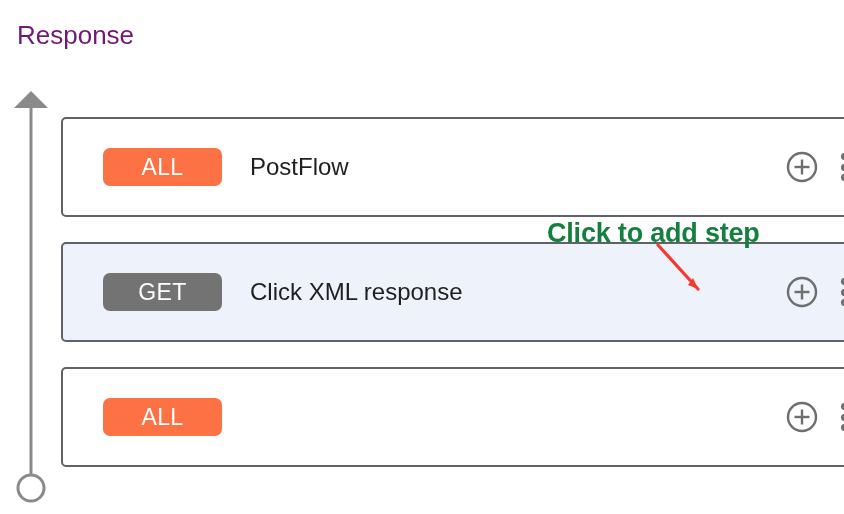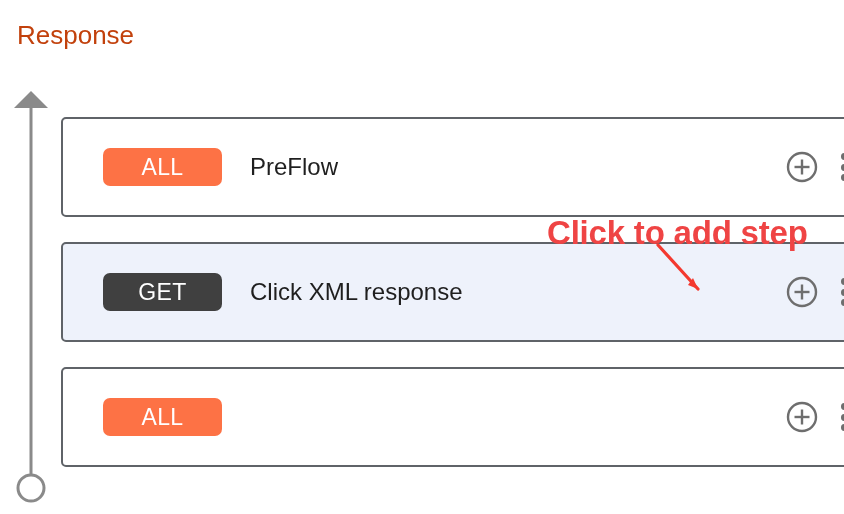--- a/index.html
+++ b/index.html
@@ -17,21 +17,21 @@
     -webkit-font-smoothing: antialiased;
   }
 
   
   .page-title {
     position: absolute;
     left: 17px;
     top: 19px;
     font-size: 26px;
     line-height: 32px;
-    color: #c2410c;
+    color: #701a75;
     font-weight: 400;
     white-space: nowrap;
   }
 
   
   .flow-axis {
     position: absolute;
     left: 0px;
     top: 80px;
     width: 64px;
@@ -73,21 +73,21 @@
     align-items: center;
     justify-content: center;
     font-size: 23px;
     line-height: 23px;
     color: #ffffff;
     letter-spacing: 0.4px;
     font-weight: 400;
     user-select: none;
   }
   .row-badge.badge-all { background: #fd7245; }
-  .row-badge.badge-get { background: #404040; }
+  .row-badge.badge-get { background: #737373; }
 
   .row-label {
     position: absolute;
     left: 187px;
     top: 50%;
     transform: translateY(-50%);
     font-size: 24px;
     line-height: 28px;
     color: #1f1f1f;
     white-space: nowrap;
@@ -125,24 +125,24 @@
     height: 7px;
     border-radius: 50%;
     background: #6e6e6e;
   }
 
   
   .annotation-label {
     position: absolute;
     left: 547px;
     top: 218px;
-    font-size: 33px;
+    font-size: 27px;
     line-height: 30px;
     font-weight: bold;
-    color: #ef4444;
+    color: #15803d;
     white-space: nowrap;
     letter-spacing: -0.2px;
   }
   .annotation-arrow {
     position: absolute;
     left: 650px;
     top: 240px;
     width: 60px;
     height: 58px;
     pointer-events: none;
@@ -160,21 +160,21 @@
   <line x1="31" y1="26" x2="31" y2="395" stroke="#8a8a8a" stroke-width="3"></line>
   <g>
     <circle cx="31" cy="408" r="13" fill="#ffffff" stroke="#8a8a8a" stroke-width="3"></circle>
   </g>
 </svg>
 
 <div class="rows">
 
   <div class="flow-row">
     <div class="row-badge badge-all">ALL</div>
-    <div class="row-label">PreFlow</div>
+    <div class="row-label">PostFlow</div>
     <div class="row-actions">
       <svg class="add-step-btn" viewBox="0 0 32 32">
         <circle cx="16" cy="16" r="14" fill="none" stroke="#6e6e6e" stroke-width="2.4"></circle>
         <line x1="16" y1="8.5" x2="16" y2="23.5" stroke="#6e6e6e" stroke-width="2.4"></line>
         <line x1="8.5" y1="16" x2="23.5" y2="16" stroke="#6e6e6e" stroke-width="2.4"></line>
       </svg>
       <div class="kebab-btn">
         <span class="kebab-dot"></span>
         <span class="kebab-dot"></span>
         <span class="kebab-dot"></span>

